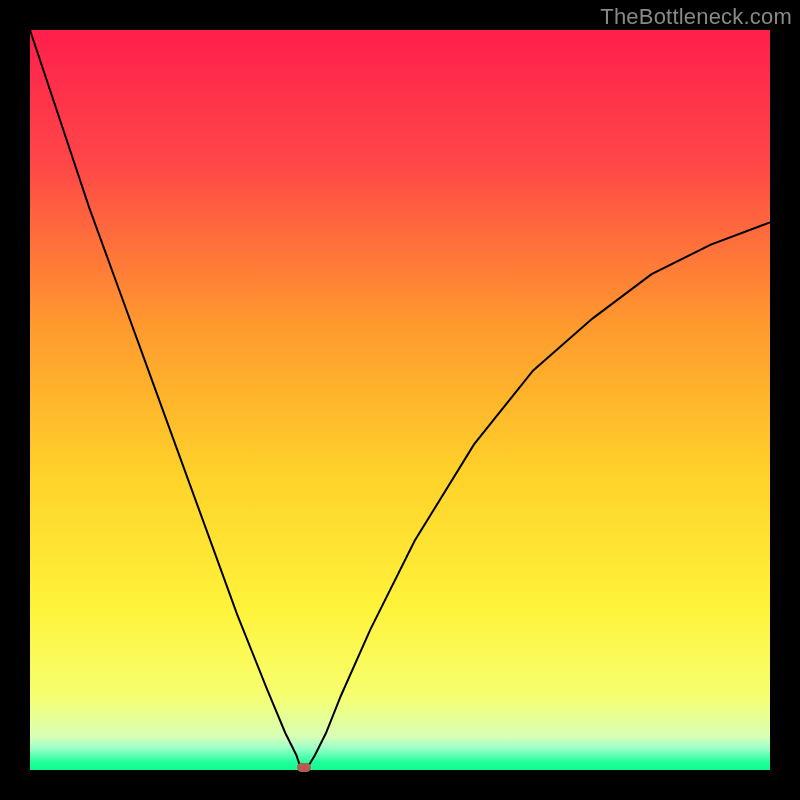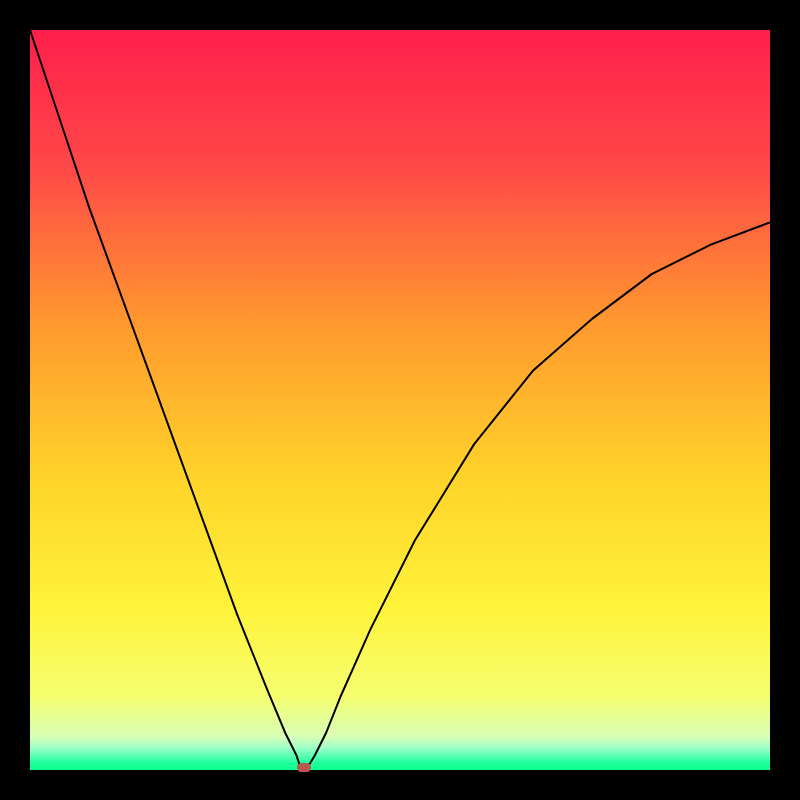--- a/index.html
+++ b/index.html
@@ -58,14 +58,15 @@
 <div class="frame">
 
   <div class="plot-area" id="plot-area" style="background: linear-gradient(rgb(255, 31, 75) 0%, rgb(255, 71, 72) 18%, rgb(255, 154, 46) 40%, rgb(255, 210, 42) 60%, rgb(255, 243, 58) 78%, rgb(246, 255, 112) 90%, rgb(216, 255, 183) 95.5%, rgb(157, 255, 201) 97%, rgb(32, 255, 156) 99%, rgb(11, 255, 141) 100%);"></div>
 
   <svg class="curve" viewBox="0 0 100 100" preserveAspectRatio="none">
     <path id="curve-path" d="M0.00 0.00 L4.00 12.00 L8.00 24.00 L12.00 35.00 L16.00 46.00 L20.00 57.00 L24.00 68.00 L28.00 79.00 L32.00 89.00 L34.50 95.00 L36.00 98.00 L36.50 99.50 L37.00 99.80 L37.60 99.50 L38.50 98.00 L40.00 95.00 L42.00 90.00 L46.00 81.00 L52.00 69.00 L60.00 56.00 L68.00 46.00 L76.00 39.00 L84.00 33.00 L92.00 29.00 L100.00 26.00" fill="none" stroke-width="0.270" stroke="#000000"></path>
   </svg>
 
   <div class="marker" id="min-marker" style="background: rgb(184, 90, 82); left: 296.8px; top: 763px;"></div>
 
+  <div class="watermark">TheBottleneck.com</div>
 
 </div>
 
 </body></html>

